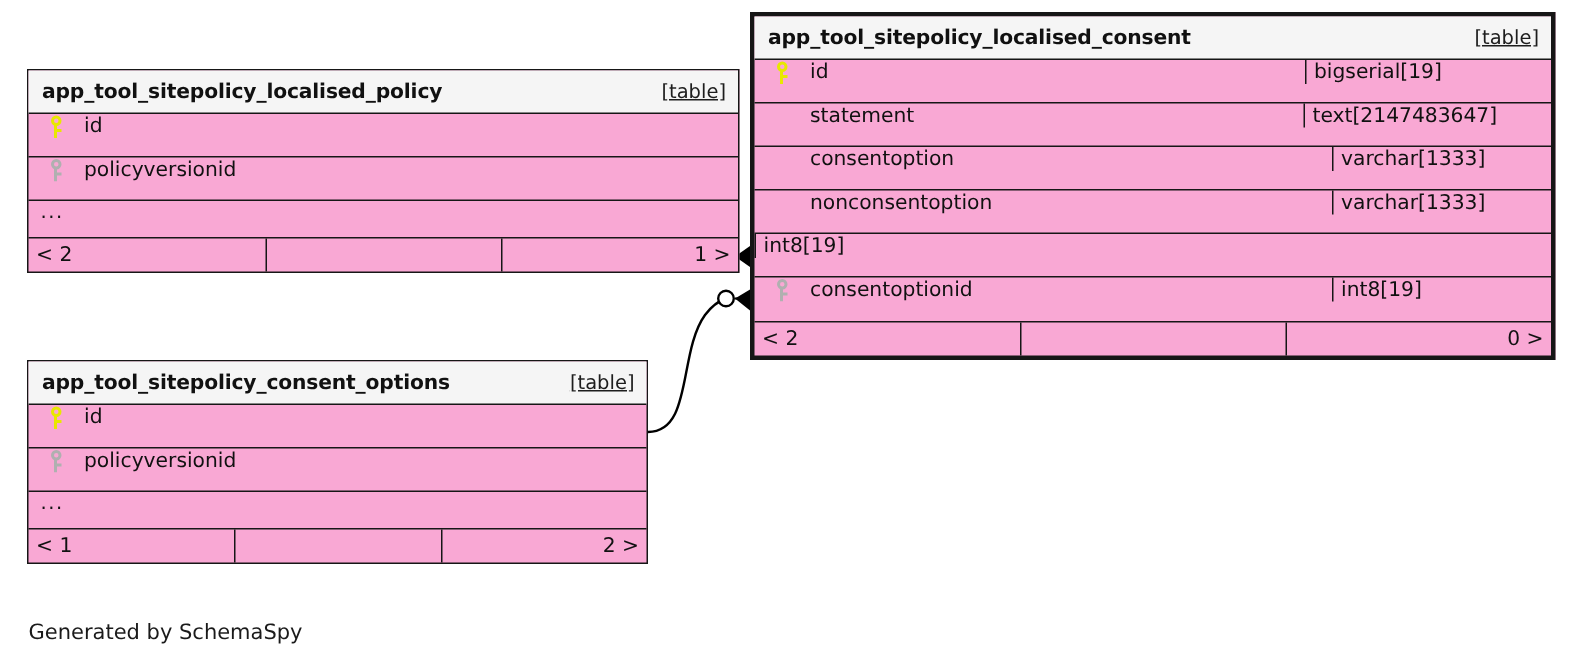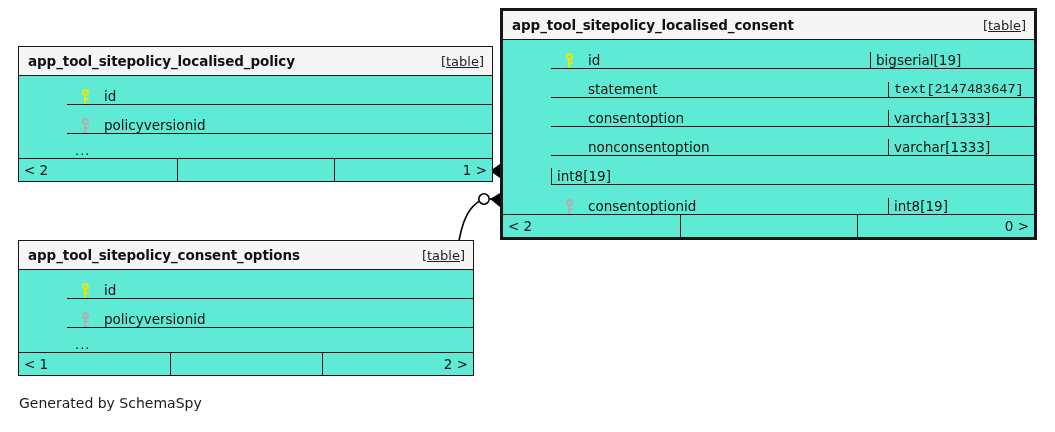--- a/index.html
+++ b/index.html
@@ -20,21 +20,21 @@
     left: 0;
     top: 0;
     width: 1055px;
     height: 432px;
   }
 
   
   .entity {
     position: absolute;
     box-sizing: border-box;
-    background: #5eead4;
+    background: #f9a8d4;
     border: 1.5px solid #161616;
     z-index: 3;
   }
   .entity.focus {
     border-width: 3px;
   }
 
   .ent-header {
     box-sizing: border-box;
     height: 29px;
@@ -60,23 +60,22 @@
   }
 
   .ent-rows {
     display: block;
   }
 
   .ent-row {
     box-sizing: border-box;
     height: 29px;
     display: flex;
-    align-items: flex-end;
+    align-items: flex-start;
     border-bottom: 1.5px solid #161616;
-    margin-left: 48px;
   }
   .ent-row:last-child {
     border-bottom: none;
   }
   .ent-row.etc {
     height: 24px;
   }
 
   .cell-name {
     box-sizing: border-box;
@@ -188,21 +187,21 @@
     width: 1055px;
     height: 432px;
     z-index: 2;
     pointer-events: none;
   }
 
   
   .footnote {
     position: absolute;
     left: 19px;
-    top: 395px;
+    top: 414px;
     font-size: 14px;
     color: #1a1a1a;
   }
 </style>
 </head>
 <body>
 
 <div id="canvas">
 
   <svg id="links" viewBox="0 0 1055 432" width="1055" height="432">
@@ -265,21 +264,21 @@
       </div>
     </div>
 
     <div class="ent-footer">
       <div class="fcell left">&lt; 2</div>
       <div class="fcell mid"></div>
       <div class="fcell right">1 &gt;</div>
     </div>
   </div>
 
-  <div class="entity" id="ent-consent-options" style="left:18px; top:240px; width:456px;">
+  <div class="entity" id="ent-consent-options" style="left:18px; top:240px; width:414px;">
 
     <div class="ent-header">
       <span class="ent-title">app_tool_sitepolicy_consent_options</span>
       <span class="ent-tag">[table]</span>
     </div>
 
     <div class="ent-rows">
 
       <div class="ent-row">
         <div class="cell-name">
@@ -342,21 +341,21 @@
           <span class="col-label namepad">id</span>
         </div>
         <div class="cell-type" style="width:164px;">bigserial[19]</div>
       </div>
 
       <div class="ent-row">
         <div class="cell-name">
           <span class="keyslot"></span>
           <span class="col-label namepad">statement</span>
         </div>
-        <div class="cell-type" style="width:146px;font-family:Liberation Mono, monospace;">text[2147483647]</div>
+        <div class="cell-type" style="width:165px;">text[2147483647]</div>
       </div>
 
       <div class="ent-row">
         <div class="cell-name">
           <span class="keyslot"></span>
           <span class="col-label namepad">consentoption</span>
         </div>
         <div class="cell-type" style="width:146px;">varchar[1333]</div>
       </div>
 

